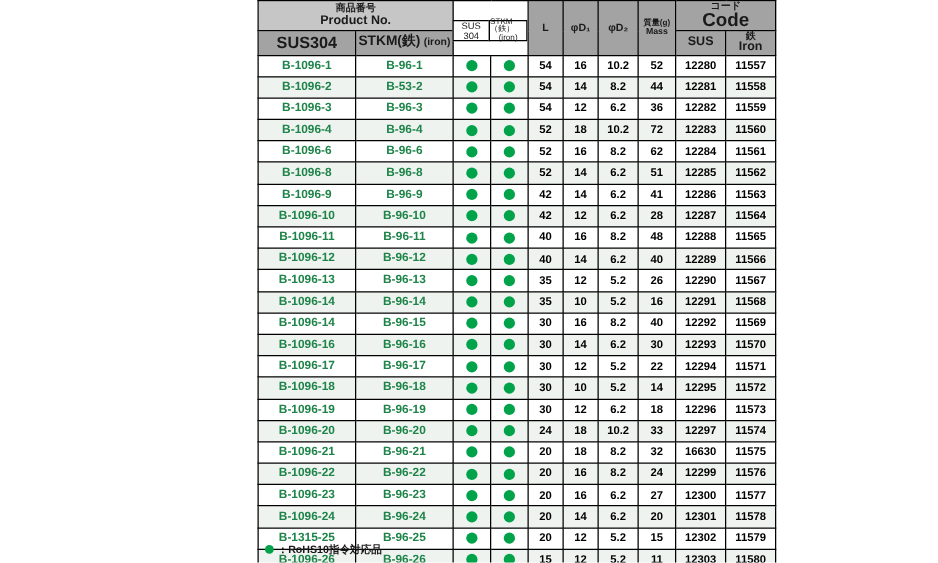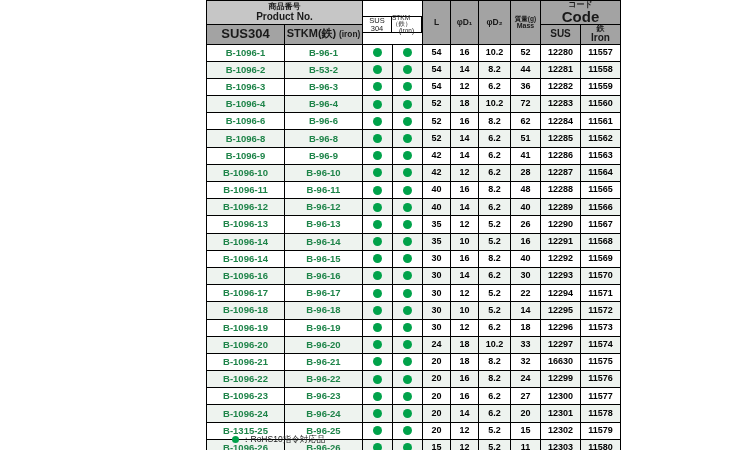--- a/index.html
+++ b/index.html
@@ -56,23 +56,22 @@
   .dot{
     display:inline-block;width:9px;height:9px;border-radius:50%;
     background:#00a24a;
     vertical-align:middle;
   }
   .footnote{
     position:absolute;
     left:212px;top:434px;
     font-size:8.5px;
     color:#1a1a1a;
-    font-weight:normal;
+    font-weight:bold;
     white-space:nowrap;
-    margin-left:20px;
   }
   .footnote .dot{width:7px;height:7px;margin-right:3px;}
   .sus-head{font-size:13px;}
   .stkm-head{font-size:11px;line-height:1.05;}
   .massjp{font-size:6.5px;display:block;line-height:1.0;}
   .massen{font-size:7px;display:block;line-height:1.0;}
   .codejp{font-size:8px;display:block;line-height:1.0;}
   .codeen{font-size:15px;display:block;line-height:1.0;}
 </style>
 </head>

